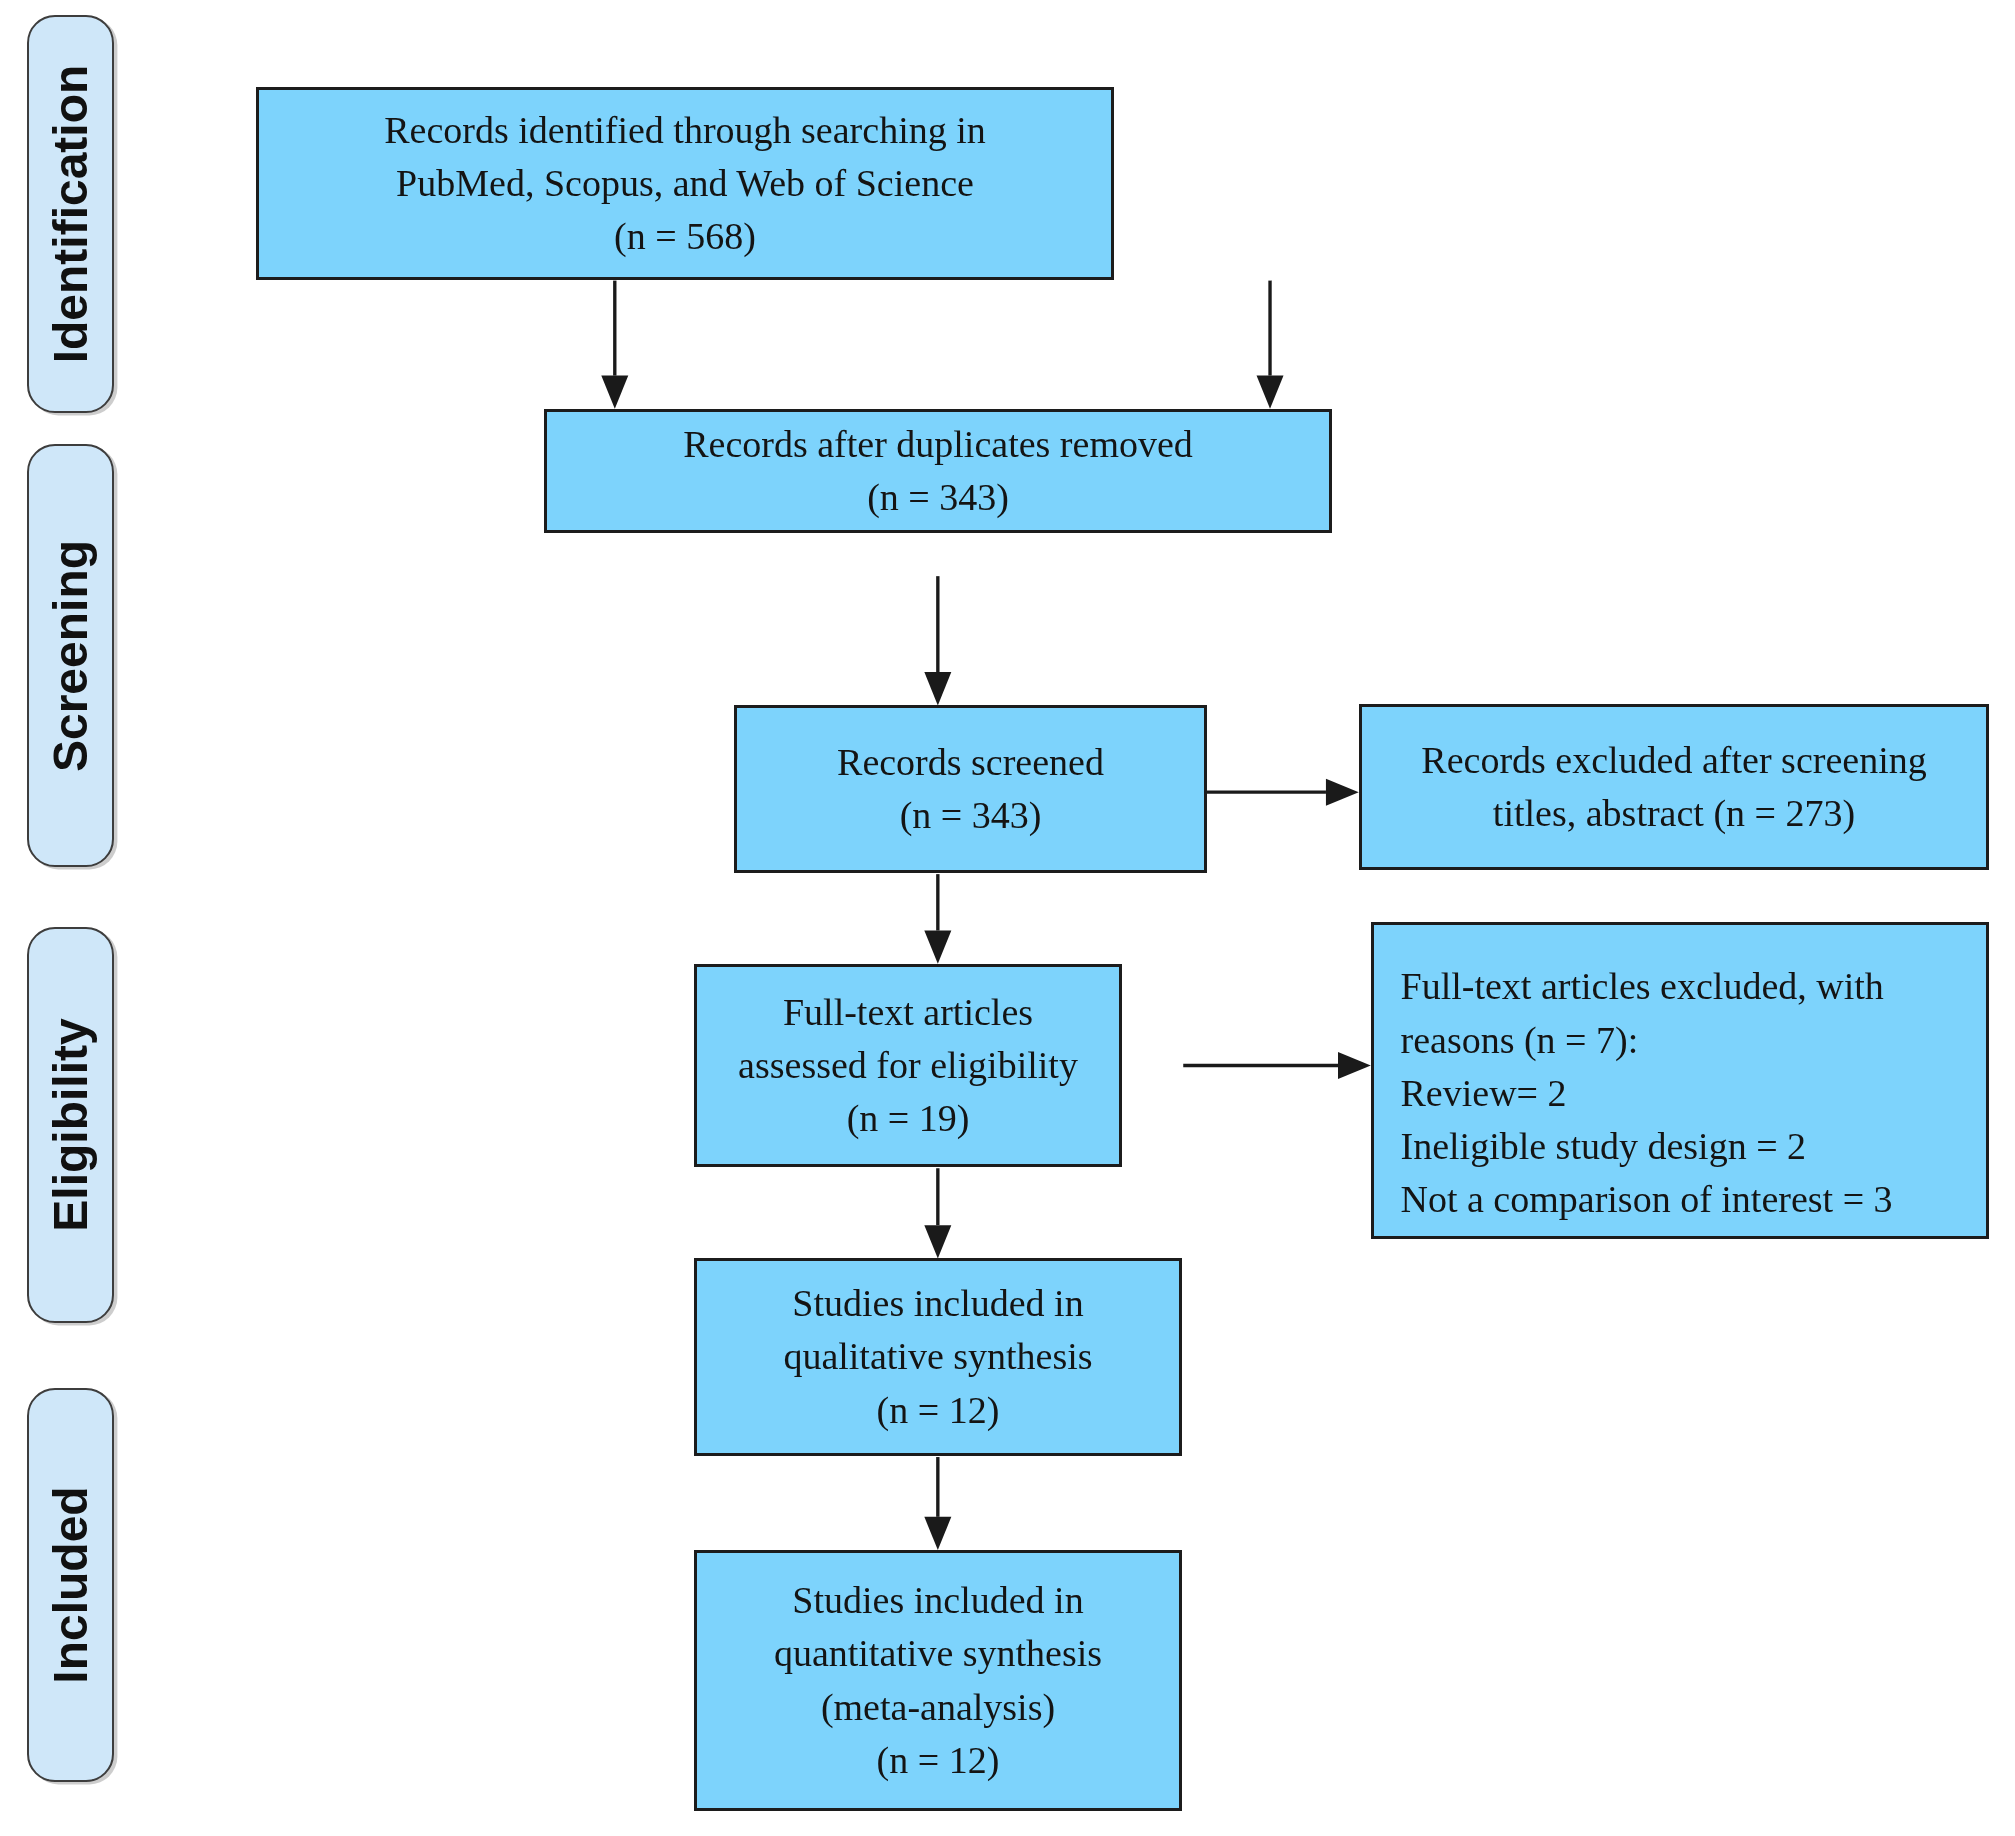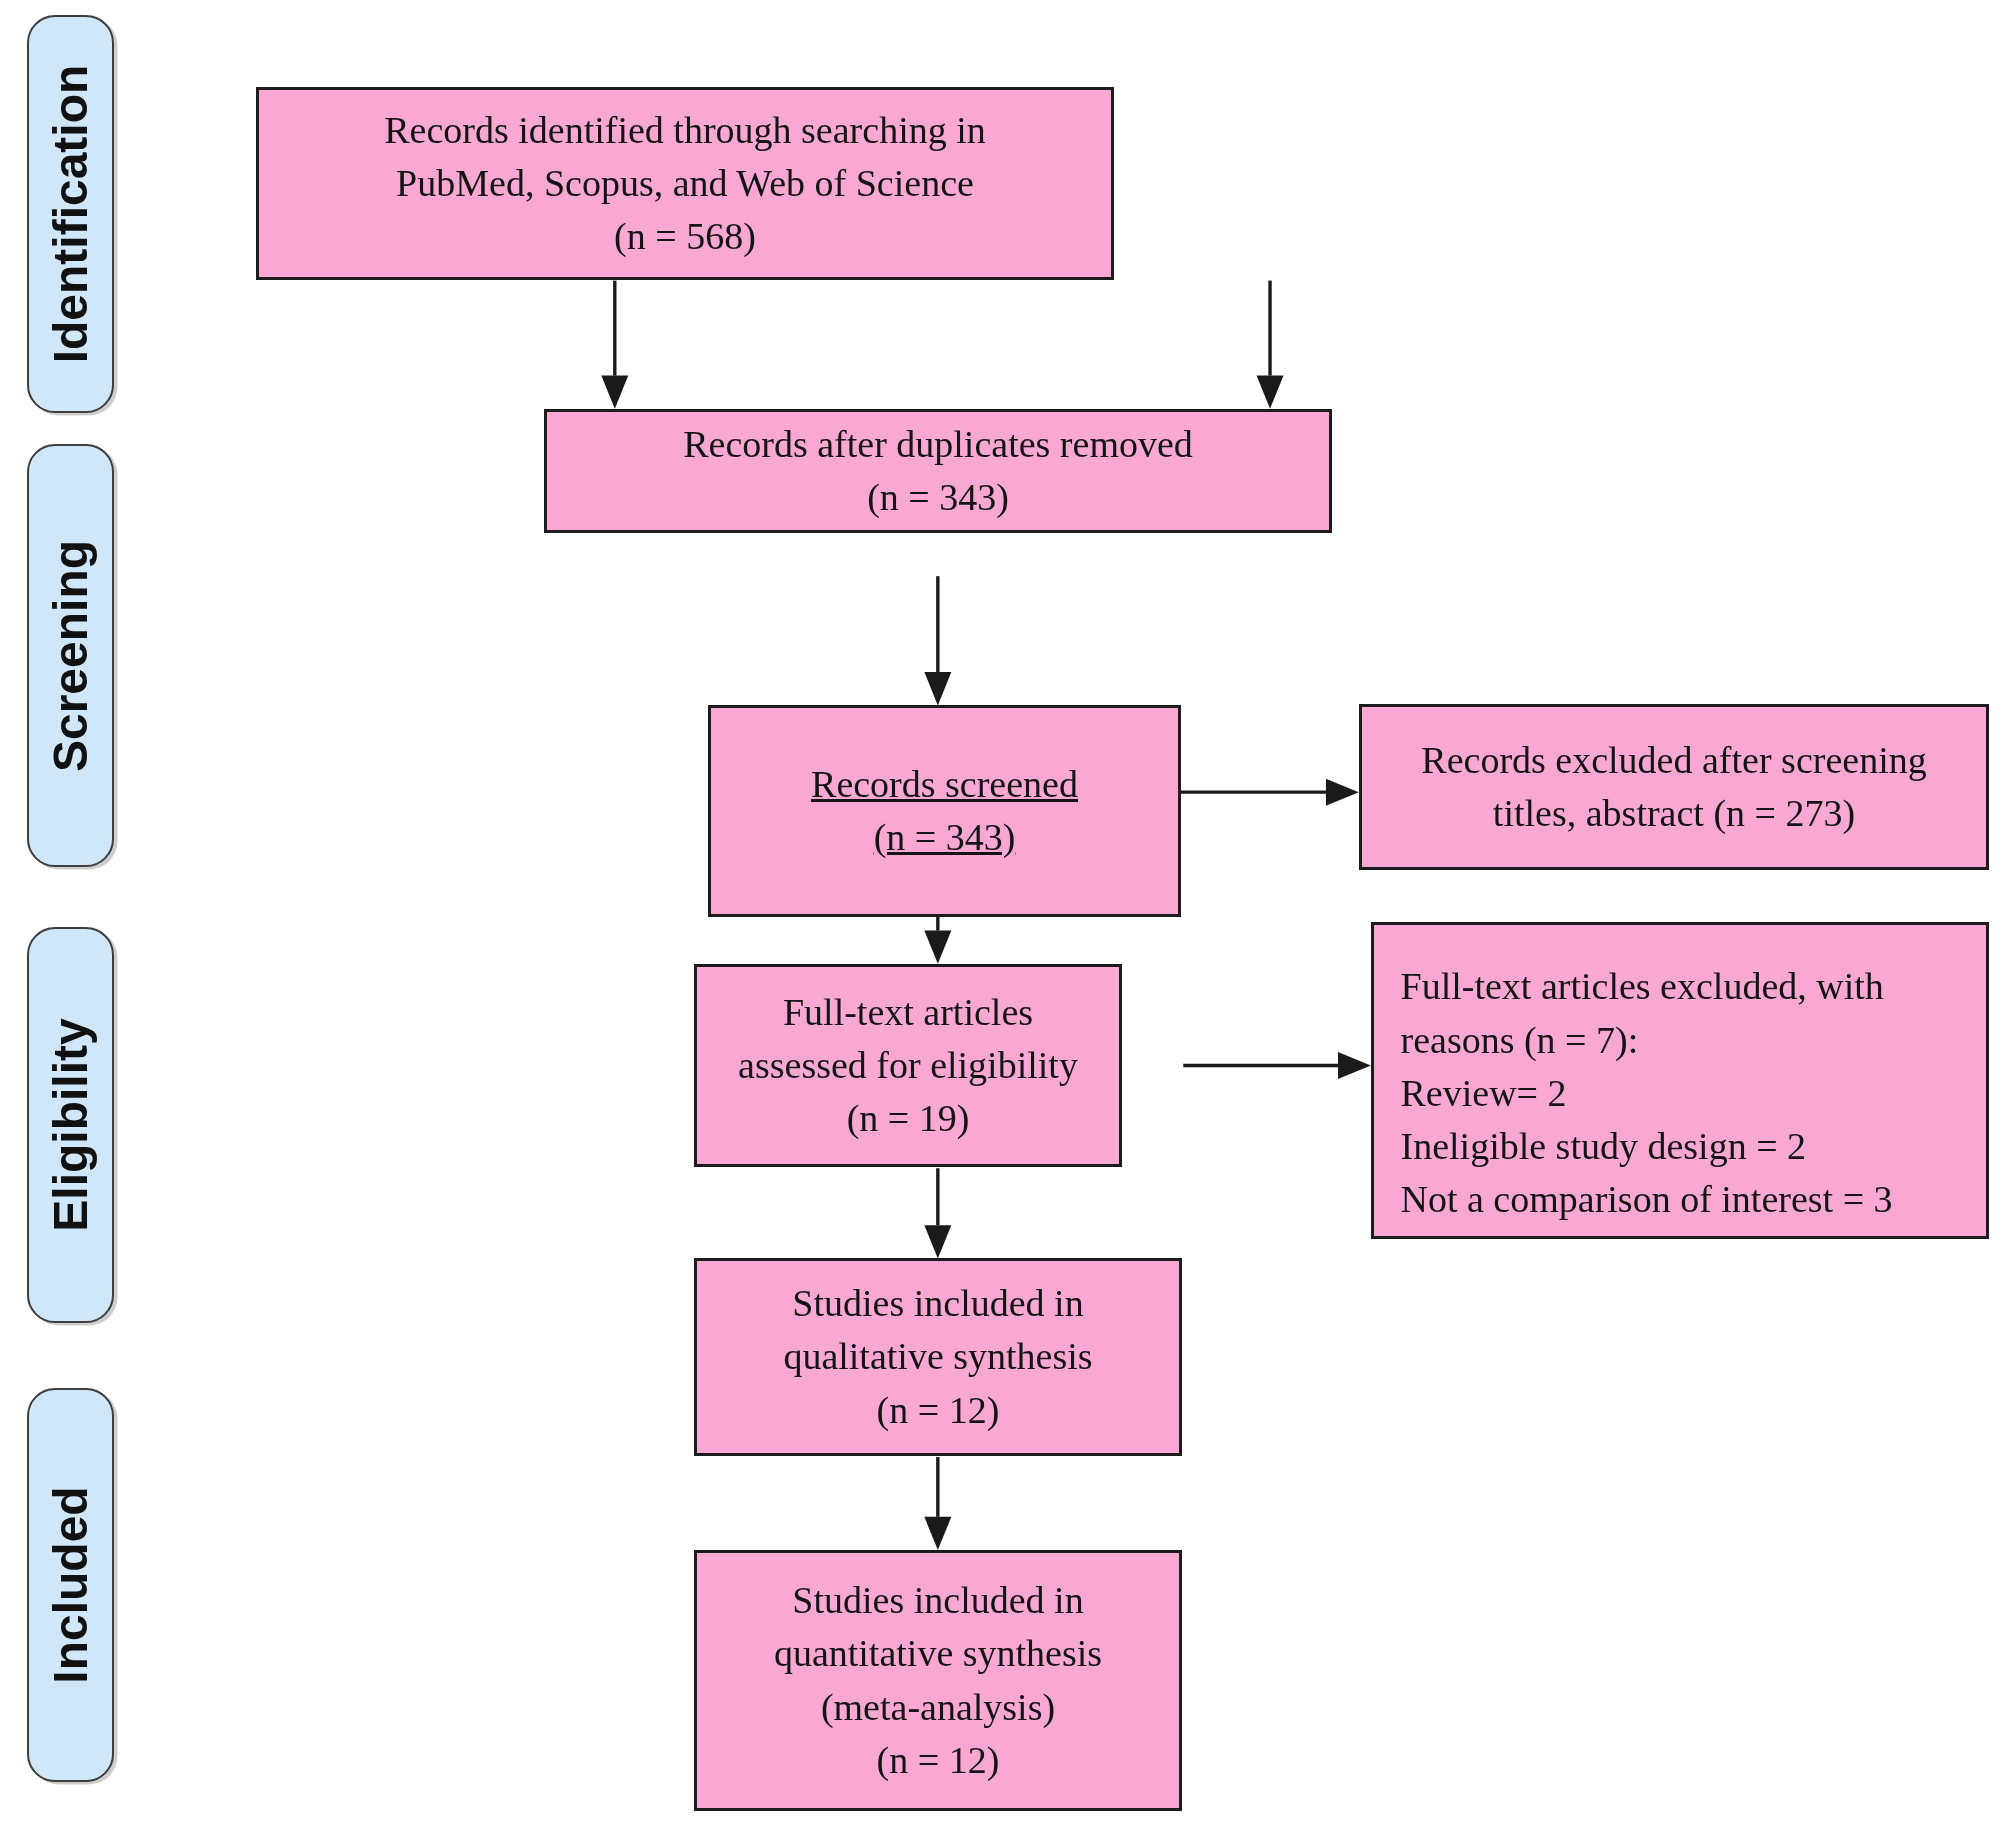--- a/index.html
+++ b/index.html
@@ -41,39 +41,39 @@
     color: #111111;
   }
   .pill-identification { top: 14.5px;   height: 398px; }
   .pill-screening      { top: 444px;  height: 423px; }
   .pill-eligibility    { top: 927px; height: 396px; }
   .pill-included       { top: 1388px; height: 394px; }
 
   
   .flow-box {
     position: absolute;
-    background: #f9a8d4;
+    background: #7dd3fc;
     border: 3.9px solid #1c1c1c;
     box-sizing: border-box;
     display: flex;
     align-items: center;
     justify-content: center;
     text-align: center;
     padding: 9.6px 24px;
   }
   .flow-box .box-label {
     white-space: pre-line;
     font-size: 38px;
     line-height: 1.4;
     color: #141414;
   }
   .box-records-identified { left: 256px;  top: 87px;  width: 858px; height: 193px; }
   .box-additional-records { left: 1191px; top: 89px;  width: 600px; height: 190px; }
   .box-duplicates-removed { left: 544px; top: 409px;  width: 788px; height: 124px; }
-  .box-records-screened   { left: 708px; top: 705px; width: 473px;  height: 212px; text-decoration: underline; }
+  .box-records-screened   { left: 734px; top: 705px; width: 473px;  height: 168px; }
   .box-records-excluded   { left: 1359px; top: 704px; width: 630px; height: 166px; }
   .box-fulltext-assessed  { left: 694px; top: 964px; width: 428px; height: 203px; }
   .box-fulltext-excluded  {
     left: 1371px; top: 922px; width: 618px; height: 317px;
     align-items: flex-end;
     justify-content: flex-start;
     text-align: left;
     padding: 22px 19px 9.6px 26.5px;
   }
   .box-qualitative        { left: 694px; top: 1258px; width: 488px; height: 198px; }

